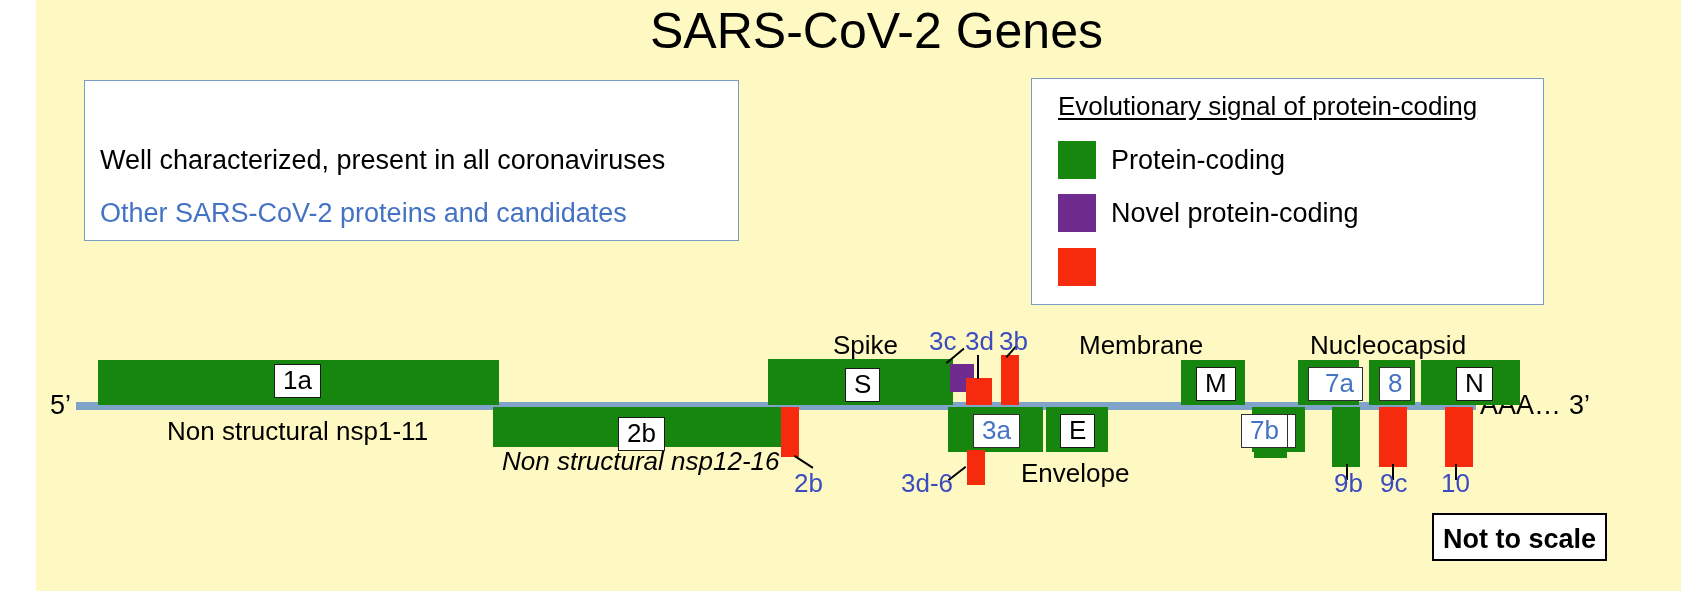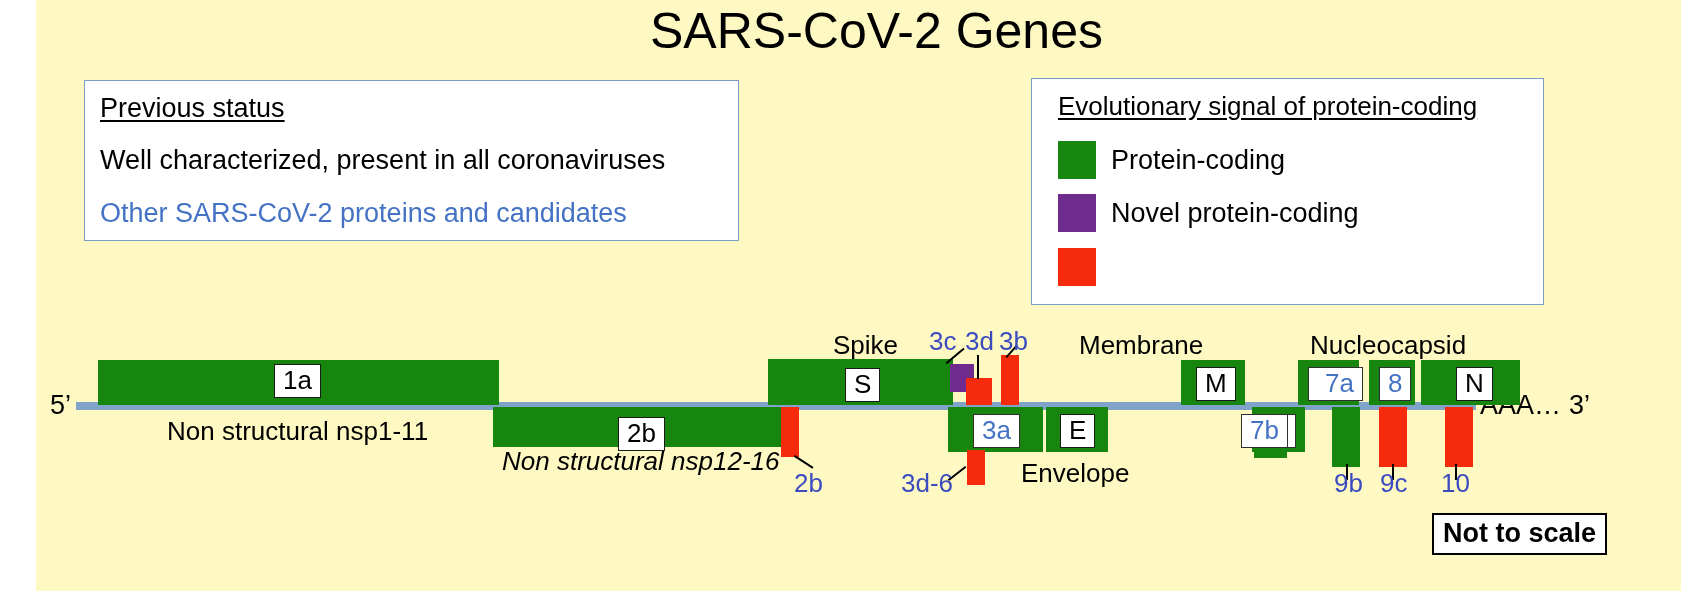--- a/index.html
+++ b/index.html
@@ -132,34 +132,33 @@
   }
 
   #not-to-scale{
     position:absolute;
     left:1396px; top:513px;
     border:2.5px solid #000;
     background:#fff;
     font-size:27px;
     line-height:30px;
     font-weight:bold;
-    padding:3px 9px 5px 9px;
+    padding:9px 9px 5px 9px;
     white-space:nowrap;
     color:#000;
   }
 </style>
 </head>
 <body>
 
 <div id="stage">
 
   <div class="abs" id="page-title">SARS-CoV-2 Genes</div>
 
   <div class="abs infobox" id="prev-status-box"></div>
-  <div class="abs box-heading" id="prev-heading">Previous status</div>
   <div class="abs box-line" id="prev-line-1">Well characterized, present in all coronaviruses</div>
   <div class="abs box-line blue-text" id="prev-line-2">Other SARS-CoV-2 proteins and candidates</div>
 
   <div class="abs infobox" id="legend-box"></div>
   <div class="abs box-heading" id="legend-heading">Evolutionary signal of protein-coding</div>
 
   <div class="abs legend-row-swatch" id="sw-green"></div>
   <div class="abs legend-row-label" id="lb-green">Protein-coding</div>
 
   <div class="abs legend-row-swatch" id="sw-purple"></div>

